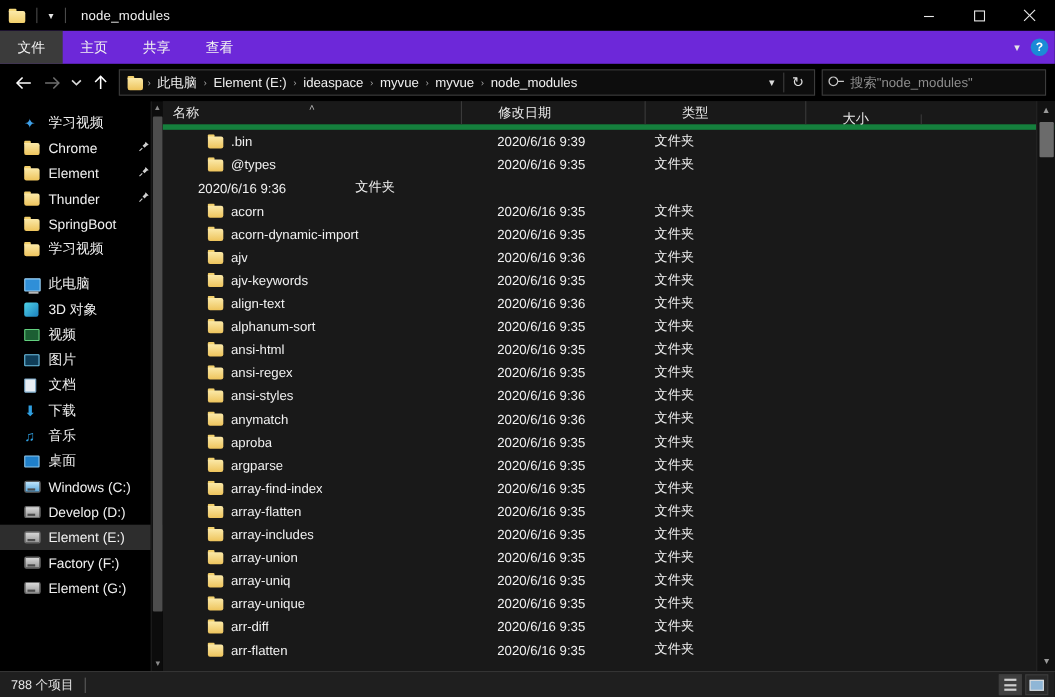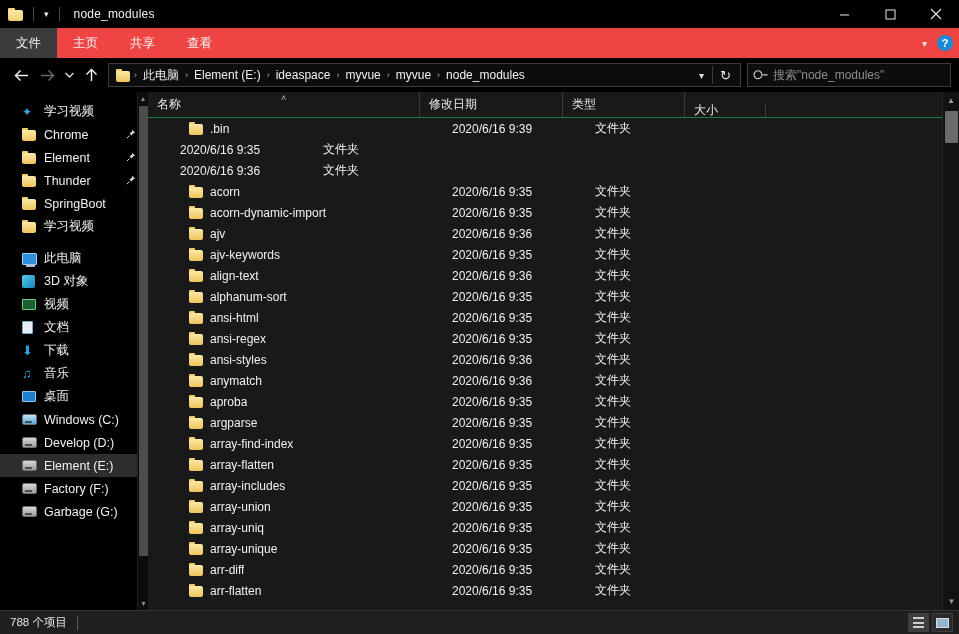--- a/index.html
+++ b/index.html
@@ -32,21 +32,21 @@
   }
   .qat-sep { width:1px; height:14px; background:#4a4a4a; margin:0 4px; }
   .qat-chev { font-size:9px; color:#e6e6e6; line-height:1; padding:0 2px; cursor:default;}
   .win-title { font-size: 12px; color: #f0f0f0; margin-left: 10px; letter-spacing: .2px; }
   .win-ctrls { position:absolute; right:0; top:0; height:28px; display:flex; }
   .wc { width:46px; height:28px; display:flex; align-items:center; justify-content:center; color:#e8e8e8; font-size:13px;}
   .wc svg{display:block;}
 
   
   .ribbon {
-    height: 30px; background:#ef4444; display:flex; align-items:stretch; position:relative; flex:0 0 30px;
+    height: 30px; background:#6d28d9; display:flex; align-items:stretch; position:relative; flex:0 0 30px;
   }
   .rtab {
     padding: 0 16px; display:flex; align-items:center; font-size:12.5px; color:#f2f2f2;
   }
   .rtab.active { background:#3b3b3b; }
   .ribbon-right { position:absolute; right:6px; top:0; height:30px; display:flex; align-items:center; gap:10px;}
   .rb-chev { font-size:10px; color:#e6e6e6; }
   .help-ico {
     width:16px;height:16px;border-radius:50%;background:#1b8ad6;color:#fff;
     font-size:11px; display:flex;align-items:center;justify-content:center; font-weight:bold;
@@ -112,21 +112,21 @@
   .ico-drv.win{background:linear-gradient(#bfe4fb,#5aa8dd);}
   .sb-scroll {
     position:absolute; right:0; top:0; width:11px; height:100%;
     background:#0c0c0c; border-left:1px solid #1f1f1f;
   }
   .sb-arrow{height:13px;display:flex;align-items:center;justify-content:center;color:#8a8a8a;font-size:7px;}
   .sb-thumb{position:absolute;left:1px;width:9px;background:#4d4d4d;border-radius:1px;}
 
   
   .filepane { flex:1; background:#191919; display:flex; flex-direction:column; min-width:0; position:relative;}
-  .colhead { height:26px; display:flex; align-items:stretch; background:#191919; border-bottom:1px solid #15803d; position:relative;}
+  .colhead { height:26px; display:flex; align-items:stretch; background:#191919; border-bottom:5px solid #15803d; position:relative;gap:24px;}
   .col { display:flex; align-items:center; font-size:12px; color:#eaeaea; padding-left:9px; border-right:1px solid #3a3a3a; position:relative;}
   .col.name{width:272px;}
   .col.date{width:143px;}
   .col.type{width:122px;}
   .col.size{width:81px;margin-top:12px;}
   .col.blank{flex:1;border-right:none;}
   .sortmark{position:absolute;left:133px;top:1px;color:#bfbfbf;font-size:9px;}
   .rows { flex:1; overflow:hidden;margin-left:23px; }
   .row { height:21px; display:flex; align-items:center; font-size:12px; color:#f0f0f0; }
   .row .c-name { width:272px; display:flex; align-items:center; padding-left:18px; gap:6px; overflow:hidden;}
@@ -337,20 +337,27 @@
       <div class="nav-item">
         <span class="ind"></span>
         <span class="ico">
             <span class="ico-vid"></span>
           </span>
         <span class="lbl">视频</span>
       </div>
       <div class="nav-item">
         <span class="ind"></span>
         <span class="ico">
+            <span class="ico-pic"></span>
+          </span>
+        <span class="lbl">图片</span>
+      </div>
+      <div class="nav-item">
+        <span class="ind"></span>
+        <span class="ico">
             <span class="ico-doc"></span>
           </span>
         <span class="lbl">文档</span>
       </div>
       <div class="nav-item">
         <span class="ind"></span>
         <span class="ico">
             <span class="ico-dl">⬇</span>
           </span>
         <span class="lbl">下载</span>
@@ -395,21 +402,21 @@
         <span class="ico">
             <span class="ico-drv"></span>
           </span>
         <span class="lbl">Factory (F:)</span>
       </div>
       <div class="nav-item">
         <span class="ind"></span>
         <span class="ico">
             <span class="ico-drv"></span>
           </span>
-        <span class="lbl">Garbage (G:)</span>
+        <span class="lbl">Element (G:)</span>
       </div>
 
       <div class="sb-scroll">
         <div class="sb-arrow">▲</div>
         <div class="sb-thumb" style="top:14px;height:450px;"></div>
         <div class="sb-arrow" style="position:absolute;bottom:0;width:11px;">▼</div>
       </div>
     </div>
 
     <div class="filepane">
@@ -435,20 +442,24 @@
           <div class="row">
             <div class="c-name">
               <span class="folder-ico"></span>
               <span class="fname">.bin</span>
             </div>
             <div class="c-date">2020/6/16 9:39</div>
             <div class="c-type">文件夹</div>
             <div class="c-size"></div>
           </div>
           <div class="row">
+            <div class="c-name">
+              <span class="folder-ico"></span>
+              <span class="fname">@types</span>
+            </div>
             <div class="c-date">2020/6/16 9:35</div>
             <div class="c-type">文件夹</div>
             <div class="c-size"></div>
           </div>
           <div class="row">
             <div class="c-date">2020/6/16 9:36</div>
             <div class="c-type">文件夹</div>
             <div class="c-size"></div>
           </div>
           <div class="row">

